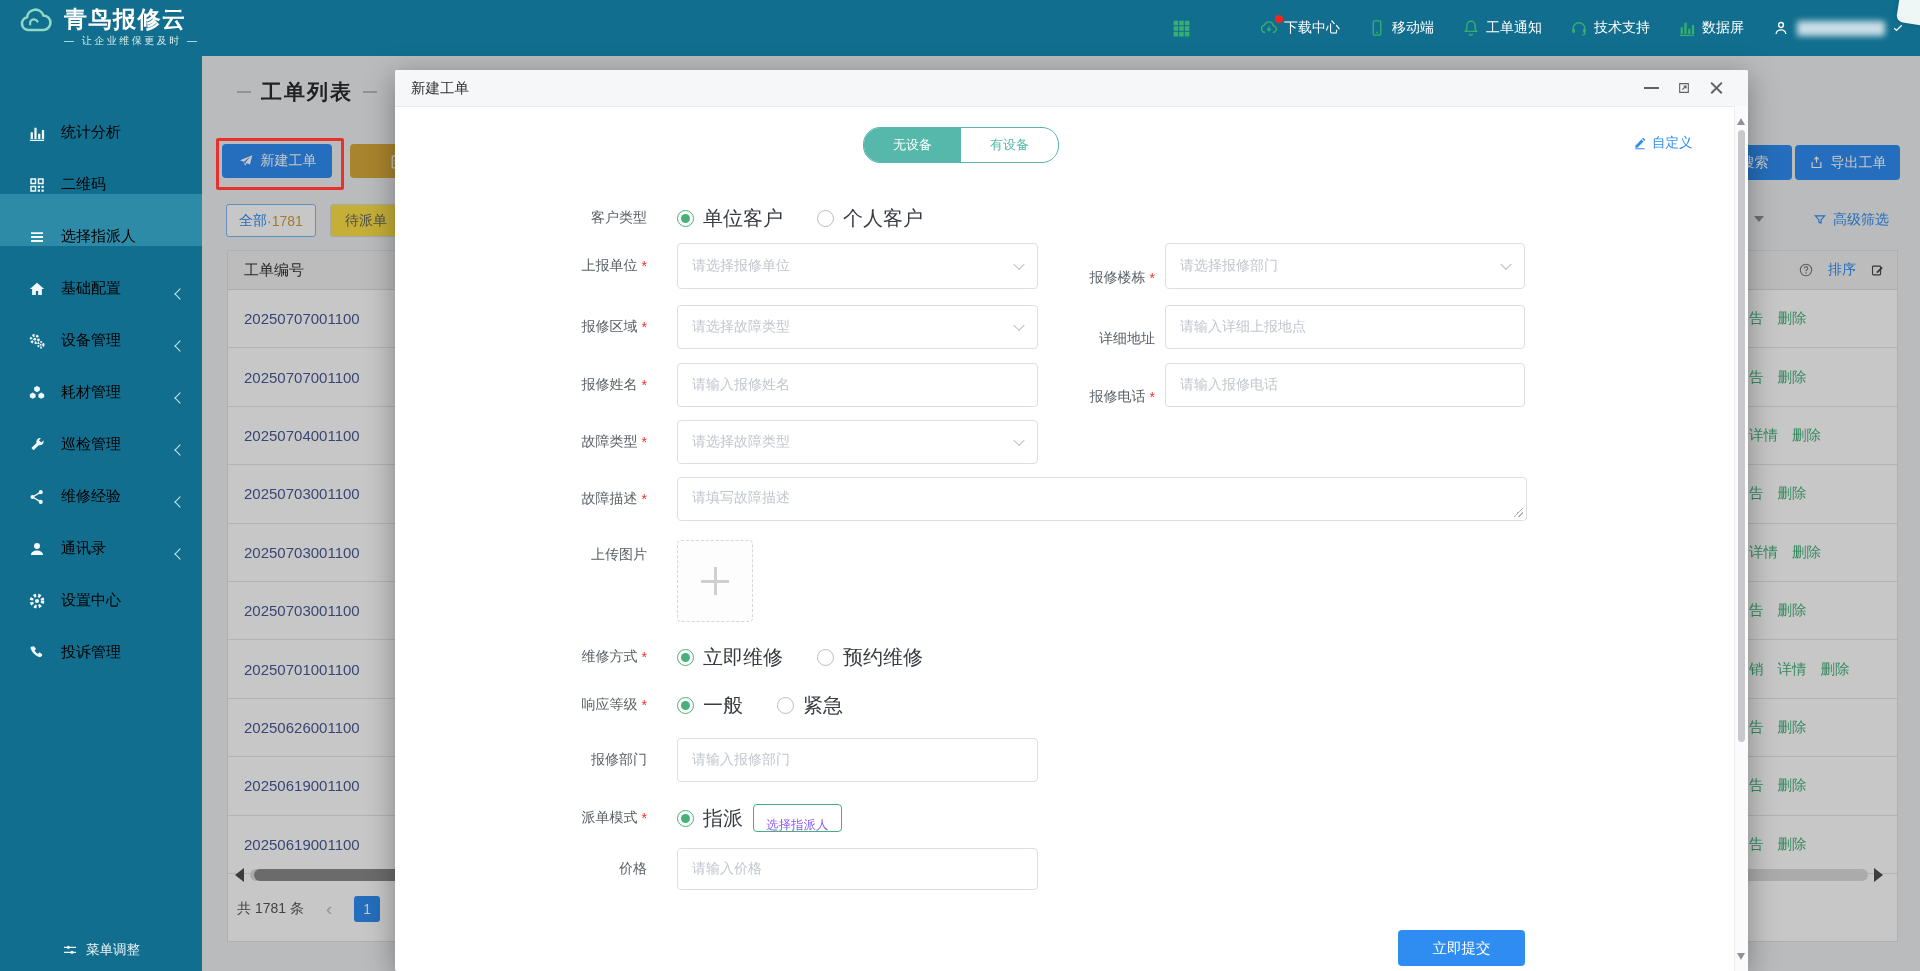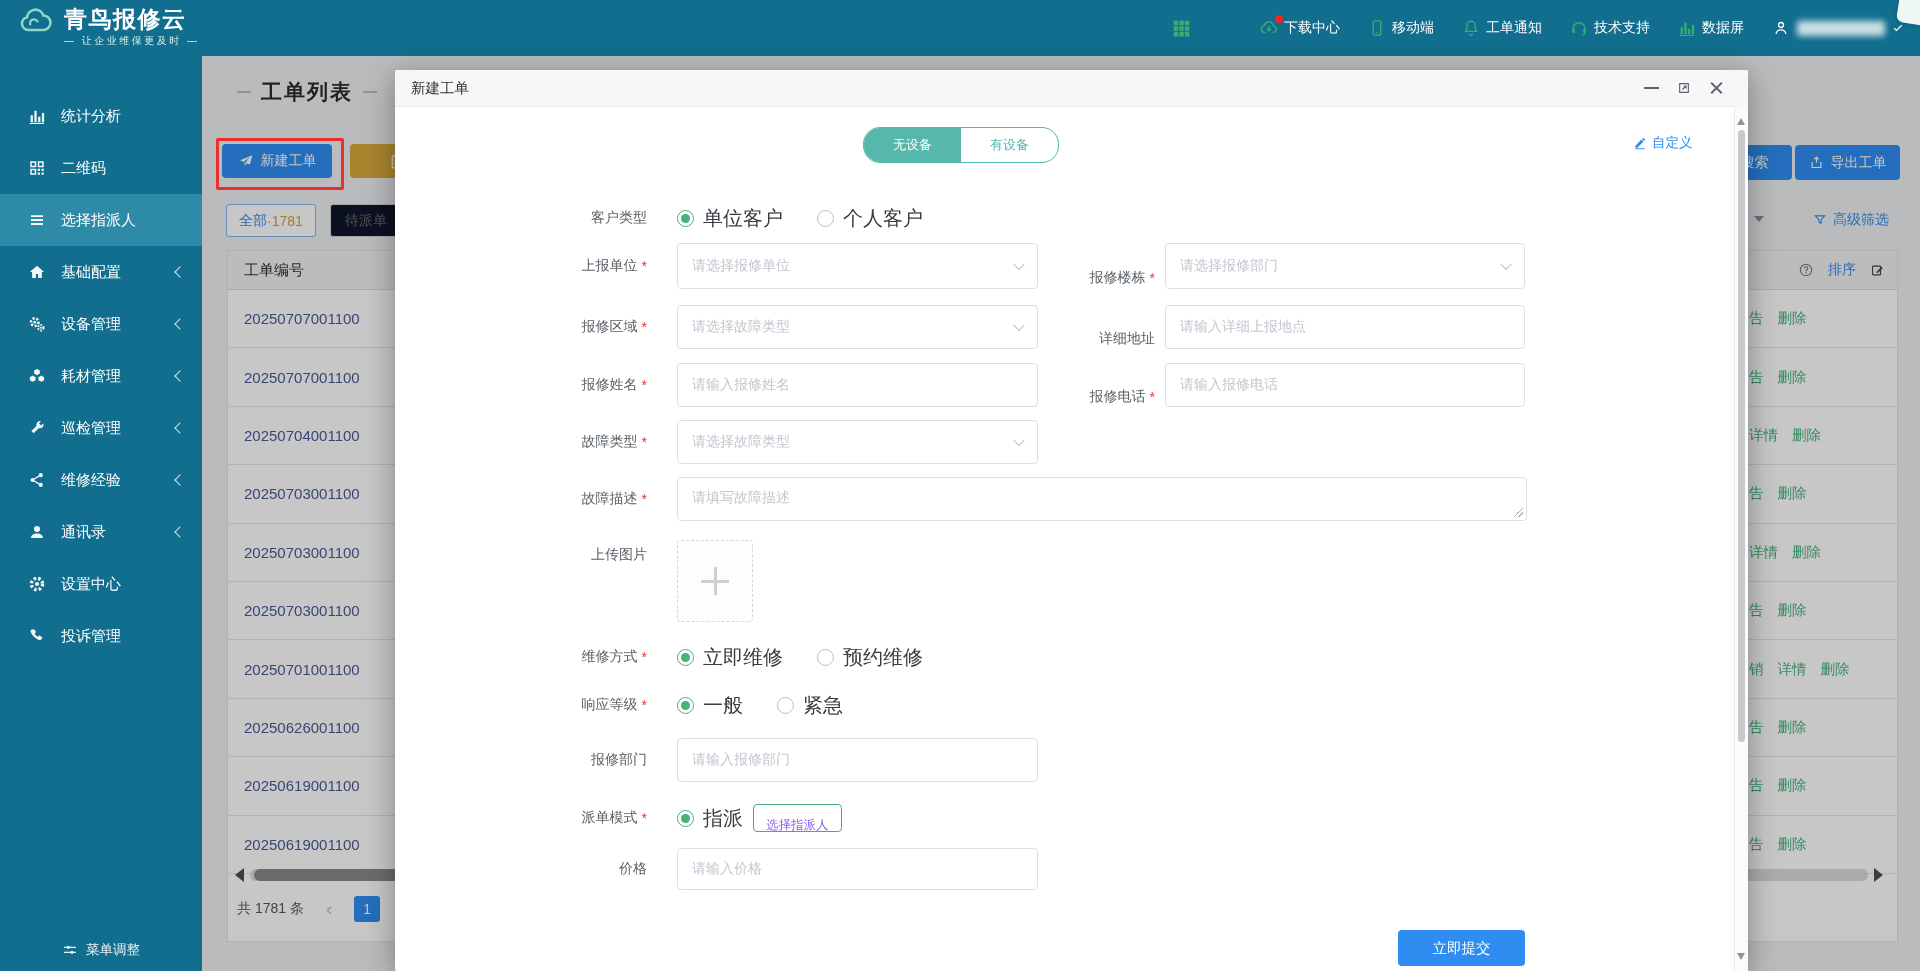--- a/index.html
+++ b/index.html
@@ -16,37 +16,37 @@
   .grid-ico{color:#37b06f;margin-right:40px;cursor:pointer;}
   .nav-item{display:flex;align-items:center;gap:6px;color:#fff;font-size:14px;cursor:pointer;}
   .nav-ico{position:relative;color:#37b06f;}
   .badge{position:absolute;top:-4px;right:-5px;width:8px;height:8px;border-radius:50%;background:#f2271c;}
   .user-wrap{display:flex;align-items:center;gap:7px;color:#fff;}
   .user-blur{width:88px;height:15px;background:rgba(255,255,255,.78);border-radius:2px;filter:blur(3px);}
   .corner-artifact{position:absolute;right:-8px;top:-6px;width:30px;height:30px;background:#eef7f5;border-radius:7px;transform:rotate(9deg);box-shadow:0 0 4px rgba(0,0,0,.2);}
   
   .sidebar{position:absolute;left:0;top:56px;bottom:0;width:202px;background:#116e8e;z-index:20;}
   .side-list{padding-top:34px;}
-  .side-item{height:52px;display:flex;align-items:center;padding:0 18px 0 28px;color:#ffffff;font-size:15px;cursor:pointer;position:relative;}
+  .side-item{height:52px;display:flex;align-items:flex-end;padding:0 18px 0 28px;color:#000000;font-size:15px;cursor:pointer;position:relative;}
   .side-item .s-ico{color:#fff;margin-right:15px;opacity:.95;}
   .side-item.active{background:#2e8ba8;}
   .chev{width:7px;height:7px;border:solid #cde4ec;border-width:0 0 1.8px 1.8px;transform:rotate(45deg);margin-left:auto;}
   .side-footer{position:absolute;left:0;right:0;bottom:0;height:42px;display:flex;align-items:center;justify-content:center;gap:8px;color:#eaf5f8;font-size:13.5px;cursor:pointer;}
   
   .content{position:absolute;left:202px;top:56px;right:0;bottom:0;background:#eef0f2;z-index:1;}
   .pg-title{position:absolute;left:35px;top:22px;display:flex;align-items:center;gap:10px;}
   .pg-title h1{margin:0;font-size:21px;color:#2b2b2b;font-weight:bold;letter-spacing:2px;}
   .t-line{width:14px;height:2px;background:#b9bdc2;}
   .btn-blue{background:#2f8df2;color:#fff;border:none;border-radius:4px;font-size:14px;display:flex;align-items:center;justify-content:center;gap:7px;cursor:pointer;font-family:inherit;}
   .new-order-btn{position:absolute;left:20px;top:88px;width:110px;height:34px;}
   .red-annotation{position:absolute;left:14px;top:82px;width:122px;height:46px;border:3px solid #e9302d;border-radius:2px;z-index:46;pointer-events:none;}
   .yellow-btn{position:absolute;left:148px;top:88px;width:92px;height:34px;background:#d9a93c;color:#fff;border:none;border-radius:4px;display:flex;align-items:center;justify-content:center;cursor:pointer;}
   .tab-all{position:absolute;left:24px;top:148px;height:31px;border:1px solid #7eb6ee;background:#fff;border-radius:3px;display:flex;align-items:center;padding:0 12px;font-size:14px;cursor:pointer;}
   .tab-all .b{color:#2f8df2;} .tab-all .g{color:#cf9f3d;}
-  .tab-pending{position:absolute;left:128px;top:148px;height:31px;border:1px solid #d8d8d8;background:#0f172a;border-radius:3px;display:flex;align-items:center;padding:0 14px;font-size:14px;color:#666;cursor:pointer;}
+  .tab-pending{position:absolute;left:128px;top:148px;height:31px;border:1px solid #d8d8d8;background:#fde047;border-radius:3px;display:flex;align-items:center;padding:0 14px;font-size:14px;color:#666;cursor:pointer;}
   .search-btn{position:absolute;left:1493px;top:89px;width:97px;height:35px;}
   .export-btn{position:absolute;left:1593px;top:89px;width:105px;height:35px;}
   .dd-remnant{position:absolute;left:1552px;top:160px;width:0;height:0;border:5px solid transparent;border-top:6px solid #8a9099;}
   .adv-filter{position:absolute;left:1611px;top:155px;display:flex;align-items:center;gap:6px;color:#2f8df2;font-size:14px;cursor:pointer;}
   .table-panel{position:absolute;left:25px;top:194px;width:1671px;height:692px;background:#fff;border:1px solid #e2e2e2;box-sizing:border-box;}
   .t-head{height:38px;background:#f1f1f1;border-bottom:1px solid #ddd;display:flex;align-items:center;padding:0 12px 0 16px;font-size:15px;color:#333;gap:14px;}
   .t-head .sp{flex:1;}
   .sort-lbl{color:#2f8df2;font-size:14px;cursor:pointer;}
   .t-row{height:57.4px;border-bottom:1px solid #e6e6e6;position:relative;}
   .t-no{position:absolute;left:16px;top:0;height:100%;display:flex;align-items:center;font-size:15px;color:#4a5a97;cursor:pointer;}

